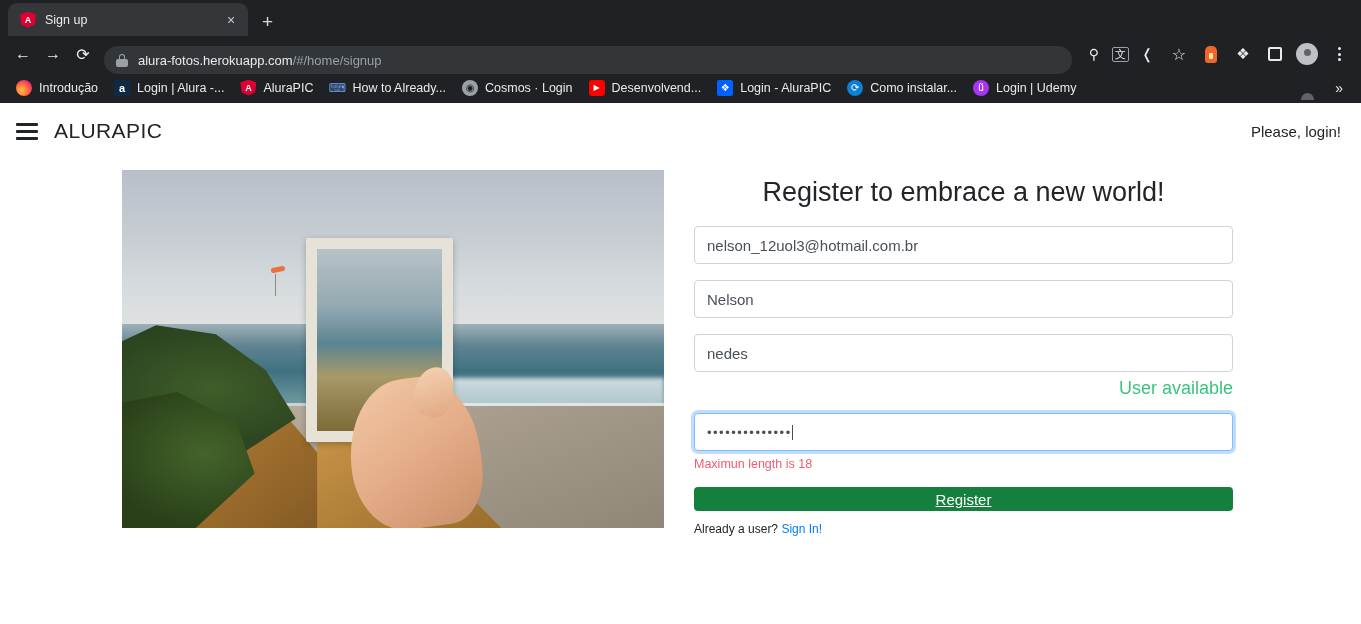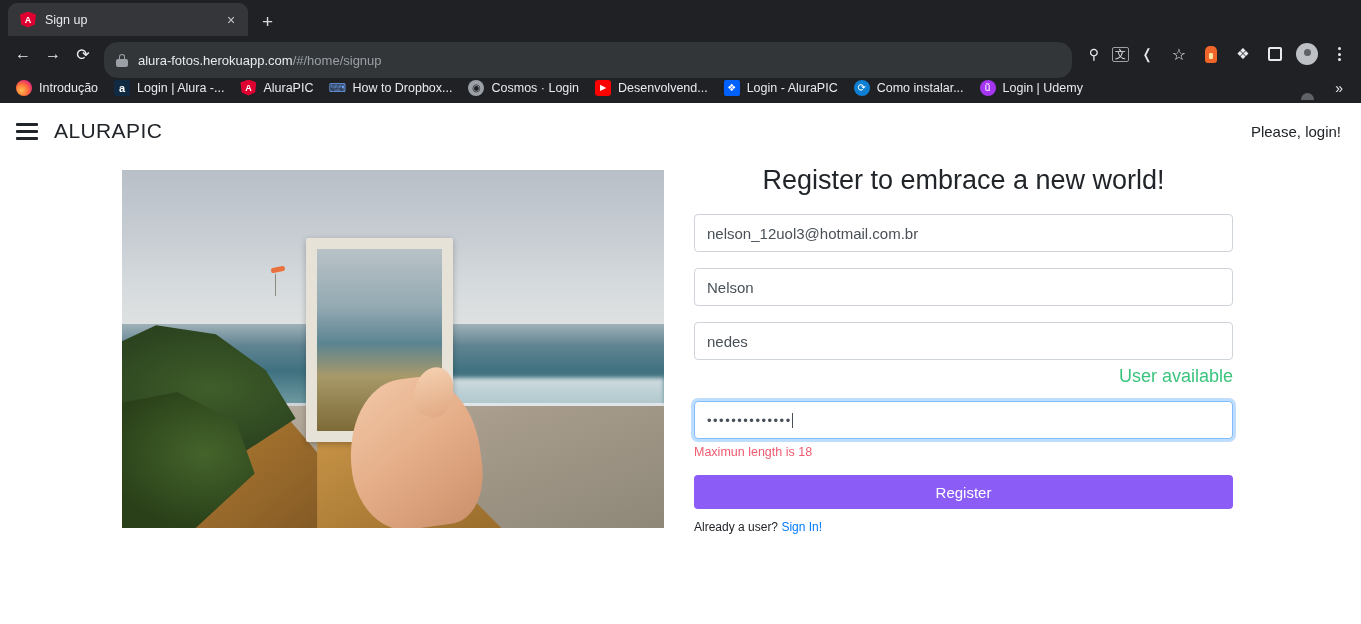--- a/index.html
+++ b/index.html
@@ -30,21 +30,21 @@
     font-size: 9px; color: #fff; font-weight: bold; line-height: 16px;
   }
   .tab-title { color: #e8eaed; font-size: 12.5px; flex: 1; white-space: nowrap; overflow: hidden; text-overflow: ellipsis; }
   .tab-close { color: #c5c8ce; font-size: 14px; width: 18px; text-align: center; line-height: 1; }
   .new-tab { color: #d6d8db; font-size: 19px; margin-left: 14px; margin-bottom: 5px; line-height: 1; }
 
   
   .toolbar { height: 36px; display: flex; align-items: center; padding: 0 8px; }
   .nav-btn { width: 30px; height: 30px; display: flex; align-items: center; justify-content: center; color: #e8eaed; font-size: 16px; }
   .omnibox {
-    flex: 1; height: 36px; background: #323639; border-radius: 14px;
+    flex: 1; height: 28px; background: #323639; border-radius: 14px;
     display: flex; align-items: center; padding: 0 12px; margin: 12px 8px 0 6px;
     min-width: 0;
   }
   .lock-icon { width: 12px; height: 13px; position: relative; margin-right: 10px; flex: 0 0 12px; }
   .lock-body { position: absolute; bottom: 0; left: 0; width: 12px; height: 8px; background: #9aa0a6; border-radius: 2px; }
   .lock-shackle { position: absolute; top: 0; left: 3px; width: 6px; height: 6px; border: 1.5px solid #9aa0a6; border-bottom: none; border-radius: 3px 3px 0 0; }
   .url { font-size: 13px; color: #9aa0a6; white-space: nowrap; overflow: hidden; }
   .url .host { color: #e8eaed; }
   .tb-icons { display: flex; align-items: center; gap: 4px; }
   .tb-icon { width: 28px; height: 28px; display: flex; align-items: center; justify-content: center; color: #e8eaed; font-size: 14px; }
@@ -117,44 +117,45 @@
   .hand { position:absolute; left:42%; top:58%; width:24%; height:42%;
           background: linear-gradient(150deg,#f3c9a9 0%, #e3ab85 55%, #c98f6a 100%);
           border-radius: 48% 45% 30% 40% / 60% 55% 40% 45%;
           transform: rotate(-8deg); }
   .thumb { position:absolute; left:54%; top:55%; width:7%; height:14%;
            background: linear-gradient(150deg,#f6d4b5,#e0a680);
            border-radius: 50% 50% 40% 40%; transform: rotate(14deg); }
 
   
   .form { position: absolute; left: 694px; top: 0; width: 539px; }
-  .form-title { font-size: 27px; color: #212529; text-align: center; font-weight: normal; margin-top: 6px; margin-bottom: 18px; }
+  .form-title { font-size: 27px; color: #212529; text-align: center; font-weight: normal; margin-top: 18px; margin-bottom: 18px; }
   .field {
     width: 539px; height: 38px;
     border: 1px solid #ced4da; border-radius: 4px;
     background: #fff; color: #495057; font-size: 15px;
     padding: 14px 12px; outline: none;
     font-family: "Liberation Sans", sans-serif;
     display: block; margin-bottom: 16px;
   }
   .field.focused {
     border-color: #80bdff;
     box-shadow: 0 0 0 3px rgba(0,123,255,.25);
     margin-bottom: 6px;
   }
   .field.no-gap { margin-bottom: 6px; }
   .hint-ok { font-size: 18px; color: #3ac47d; margin-bottom: 14px; text-align: right; }
   .hint-err { font-size: 12.5px; color: #ef5b70; margin-bottom: 16px; }
   .pwd-dots { letter-spacing: 1.5px; font-size: 13px; color: #495057; }
   .btn-register {
-    width: 539px; height: 34px;
-    background: #8b5cf6; border: none; border-radius: 4px;
+    width: 539px; height: 24px;
+    background: #15803d; border: none; border-radius: 4px;
     color: #fff; font-size: 15px; cursor: pointer;
     font-family: "Liberation Sans", sans-serif;
     display: block;
+    text-decoration: underline;
   }
   .foot { margin-top: 11px; font-size: 12px; color: #212529; }
   .foot a { color: #007bff; text-decoration: none; }
   .caret { display:inline-block; width:1px; height:15px; background:#495057; vertical-align:-3px; }
 </style>
 </head>
 <body>
 
 <div class="browser">
 
@@ -220,21 +221,21 @@
       <span class="bm-label">Login | Alura -...</span>
     </div>
     <div class="bm">
       <span class="bm-ico">
           <span class="ng-shield">A</span>
         </span>
       <span class="bm-label">AluraPIC</span>
     </div>
     <div class="bm">
       <span class="bm-ico ico-install">⌨</span>
-      <span class="bm-label">How to Dropbox...</span>
+      <span class="bm-label">How to Already...</span>
     </div>
     <div class="bm">
       <span class="bm-ico ico-globe">◉</span>
       <span class="bm-label">Cosmos · Login</span>
     </div>
     <div class="bm">
       <span class="bm-ico ico-yt">▶</span>
       <span class="bm-label">Desenvolvend...</span>
     </div>
     <div class="bm">

